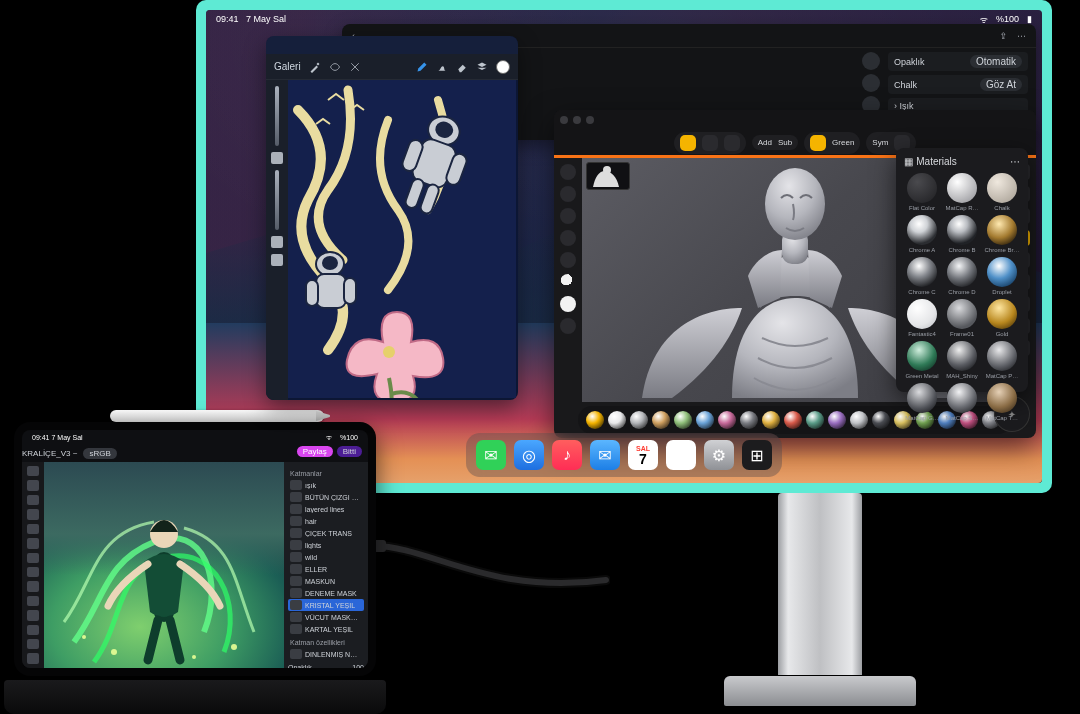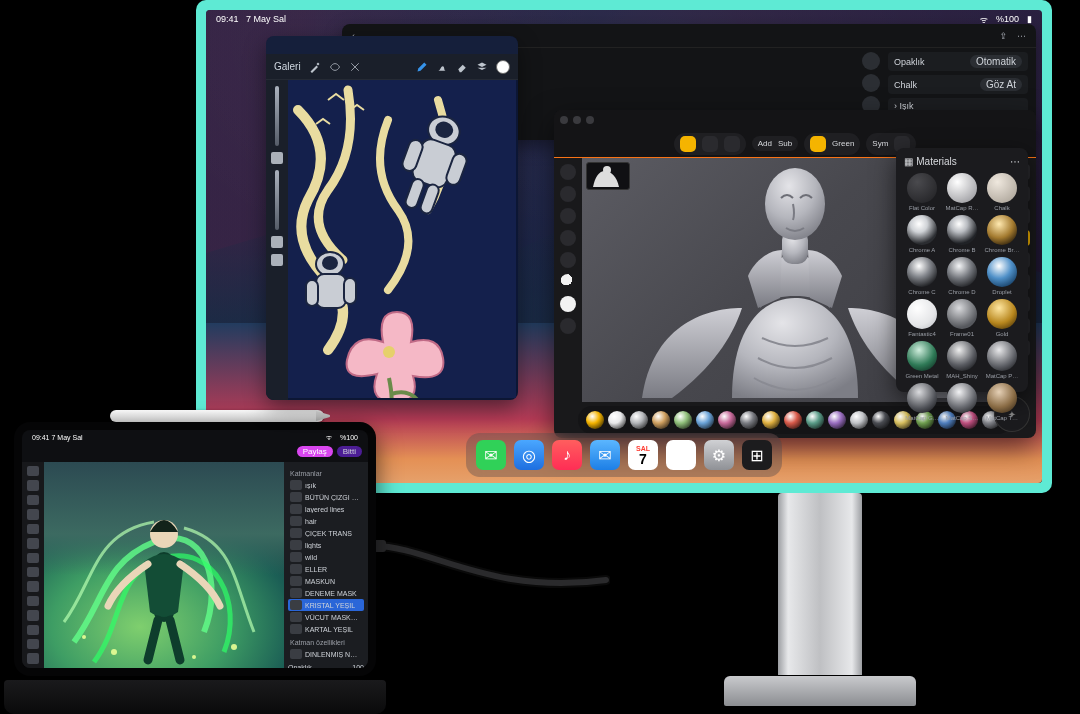--- a/index.html
+++ b/index.html
@@ -57,21 +57,21 @@
 .photos .props .row { display: flex; justify-content: space-between; align-items: center; padding: 3px 6px; background: #1b1d20; border-radius: 4px; }
 .photos .props .pill { font-size: 10px; padding: 1px 6px; background: #2b2e33; border-radius: 8px; }
 .photos .vstrip { position: absolute; right: 156px; top: 28px; bottom: 4px; width: 18px; display: flex; flex-direction: column; gap: 4px; }
 .photos .vstrip .chip { width: 18px; height: 18px; border-radius: 50%; background: #2b2e33; }
 
 
 .sculpt { position: absolute; left: 348px; top: 100px; width: 482px; height: 328px; background: #19191b; border-radius: 8px; overflow: hidden; box-shadow: 0 10px 28px rgba(0,0,0,.55); z-index: 15; }
 .sculpt .titlebar { height: 20px; background: #141416; display: flex; align-items: center; padding: 0 6px; }
 .sculpt .tb-dots { display: flex; gap: 5px; }
 .sculpt .tb-dots span { width: 8px; height: 8px; border-radius: 50%; background: #3a3a3e; }
-.sculpt .toolbar { height: 28px; background: #141416; display: flex; align-items: center; justify-content: center; gap: 6px; border-bottom: 1px solid #f97316; position: relative; }
+.sculpt .toolbar { height: 28px; background: #141416; display: flex; align-items: center; justify-content: center; gap: 6px; border-bottom: 3px solid #f97316; position: relative; }
 .sculpt .toolbar .pill { display: flex; align-items: center; gap: 6px; padding: 3px 6px; border-radius: 14px; background: #1f1f22; font-size: 8px; color: #d7d9dd; }
 .sculpt .toolbar .sq { width: 16px; height: 16px; border-radius: 5px; background: #f5b400; }
 .sculpt .toolbar .sq.sel { background: #f5b400; }
 .sculpt .toolbar .sq.alt { background: #2a2a2e; }
 .sculpt .toolbar .txt { font-size: 8px; }
 .sculpt .leftbar { position: absolute; left: 4px; top: 54px; bottom: 36px; width: 20px; display: flex; flex-direction: column; align-items: center; gap: 6px; }
 .sculpt .leftbar .lb { width: 16px; height: 16px; border-radius: 50%; background: #2a2a2e; }
 .sculpt .leftbar .lb.white { background: #f2f2f2; }
 .sculpt .leftbar .lb.half { background: radial-gradient(circle at 40% 35%, #f2f2f2 40%, #1a1a1c 41%); }
 .sculpt .viewport { position: absolute; left: 28px; right: 28px; top: 48px; bottom: 36px; background:
@@ -497,20 +497,25 @@
     <div class="ipad-screen">
 
       <div class="statusbar">
         <div><span>09:41</span>&nbsp;<span>7 May Sal</span></div>
         <div class="sb-right">
           <span>ᯤ</span>
           <span>%100</span>
         </div>
       </div>
 
+      <div class="titlebar">
+        <span>KRALİÇE_V3 ~</span>
+        <span class="pill">sRGB</span>
+        <span style="flex:1"></span>
+      </div>
       <div style="position:absolute; right:6px; top:16px; display:flex; gap:4px; z-index:3;">
         <span class="pill blue" style="font-size:8px;padding:1px 6px;border-radius:8px;background:#d946ef;color:#fff">Paylaş</span>
         <span class="pill" style="font-size:8px;padding:1px 6px;border-radius:8px;background:#4c1d95;color:#cfd3d9">Bitti</span>
       </div>
 
       <div class="tools-left">
         <div class="t"></div>
           <div class="t"></div>
         <div class="t"></div>
           <div class="t"></div>

